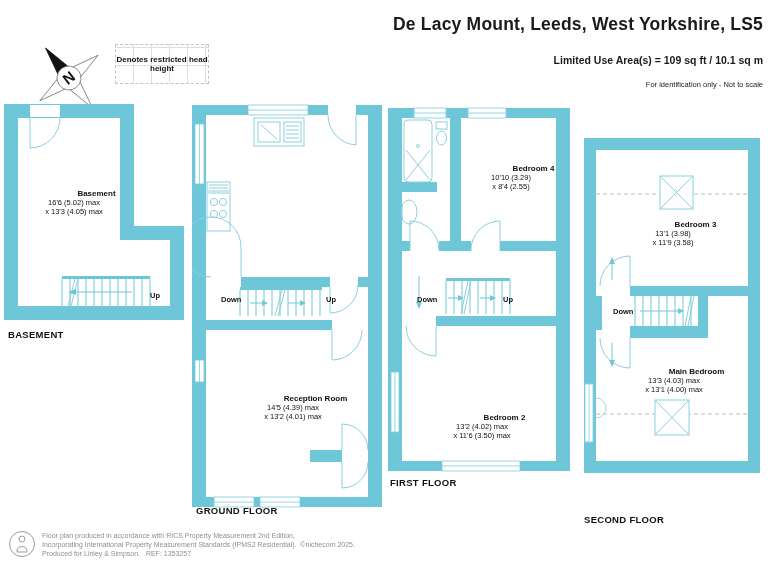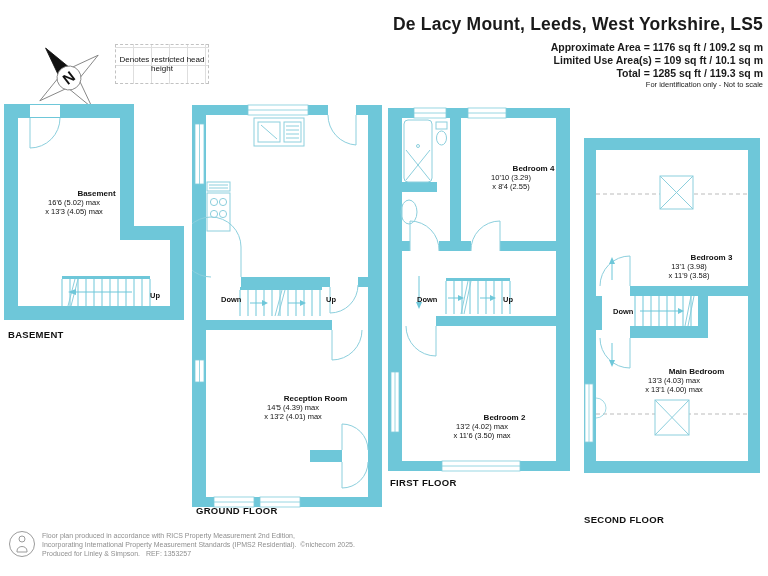--- a/index.html
+++ b/index.html
@@ -8,39 +8,37 @@
   .abs{position:absolute;}
   
   #title{top:14px;right:5px;font-size:17.5px;font-weight:bold;letter-spacing:.2px;}
   .arealine{right:5px;font-size:10.5px;font-weight:bold;text-align:right;line-height:13px;}
   #ident{top:80px;right:5px;font-size:7.5px;text-align:right;color:#222;}
   
   #legend{left:115px;top:44px;width:92px;height:38px;border:1px dashed #c2c2c2;
       background-image:repeating-linear-gradient(90deg,transparent 0 17px,#dedede 17px 18px),
                        repeating-linear-gradient(0deg,transparent 0 17px,#dedede 17px 18px);
       display:flex;align-items:center;justify-content:center;text-align:center;
-      font-size:8px;font-weight:normal;line-height:9.5px;color:#111;}
+      font-size:8px;font-weight:bold;line-height:9.5px;color:#111;}
   
   .roomlbl{transform:translateX(-50%);text-align:center;font-size:7.5px;line-height:9px;white-space:nowrap;color:#111;}
   .roomlbl .nm{font-weight:bold;font-size:8px;padding-left:45px;}
   .stairlbl{font-size:7.5px;font-weight:bold;color:#111;white-space:nowrap;}
   .floorlbl{font-size:9.5px;font-weight:bold;color:#111;letter-spacing:.3px;white-space:nowrap;}
   
   #footer-text{left:42px;top:531px;font-size:7px;line-height:9px;color:#8f8f8f;}
   svg{display:block;}
 </style>
 </head>
 <body>
 
 <div id="canvas">
 
   <div class="abs" id="title">De Lacy Mount, Leeds, West Yorkshire, LS5</div>
-  <div class="abs arealine" style="top:41px;">Approximate Area = 1176 sq ft / 109.2 sq m</div>
   <div class="abs arealine" style="top:54px;">Limited Use Area(s) = 109 sq ft / 10.1 sq m</div>
-  <div class="abs arealine" style="top:67px;">Total = 1285 sq ft / 119.3 sq m</div>
   <div class="abs" id="ident">For identification only - Not to scale</div>
 
   <svg class="abs" style="left:30px;top:38px;" width="78" height="80" viewBox="0 0 78 80">
     <g transform="rotate(-38 39 40)" stroke="#777" stroke-width="0.8" fill="none">
       <polygon points="39,2 46,33 32,33" fill="#111" stroke="#111"></polygon>
       <polygon points="76,40 46,47 46,33"></polygon>
       <polygon points="39,78 32,47 46,47"></polygon>
       <polygon points="2,40 32,33 32,47"></polygon>
       <circle cx="39" cy="40" r="12" fill="#fff"></circle>
       <text x="39" y="45" text-anchor="middle" font-size="15" font-weight="bold" fill="#111" stroke="none" font-family="Liberation Sans, sans-serif">N</text>
@@ -264,21 +262,21 @@
       <path d="M53 168V198M61 168V198M69 168V198M77 168V198M85 168V198M93 168V198M101 168V198M109 168V198"></path>
       <path d="M103 198L109 168M106 198L112 168" stroke="#8ccfdd"></path>
       <path d="M58 183H96"></path>
         <polygon points="96,180 102,183 96,186" fill="#6ec7d9" stroke="none"></polygon>
       <path d="M30 152V136"></path>
         <polygon points="27,136 33,136 30,129" fill="#6ec7d9" stroke="none"></polygon>
       <path d="M30 215V232"></path>
         <polygon points="27,232 33,232 30,239" fill="#6ec7d9" stroke="none"></polygon>
     </g>
   </svg>
-  <div class="abs roomlbl" style="left:689px;top:220px;margin-top:33px;">
+  <div class="abs roomlbl" style="left:673px;top:220px;">
     <div class="nm">Bedroom 3</div>
     <div>13'1 (3.98)</div>
     <div>x 11'9 (3.58)</div>
   </div>
   <div class="abs roomlbl" style="left:674px;top:367px;">
     <div class="nm">Main Bedroom</div>
     <div>13'3 (4.03) max</div>
     <div>x 13'1 (4.00) max</div>
   </div>
   <div class="abs stairlbl" style="left:613px;top:307px;">Down</div>

